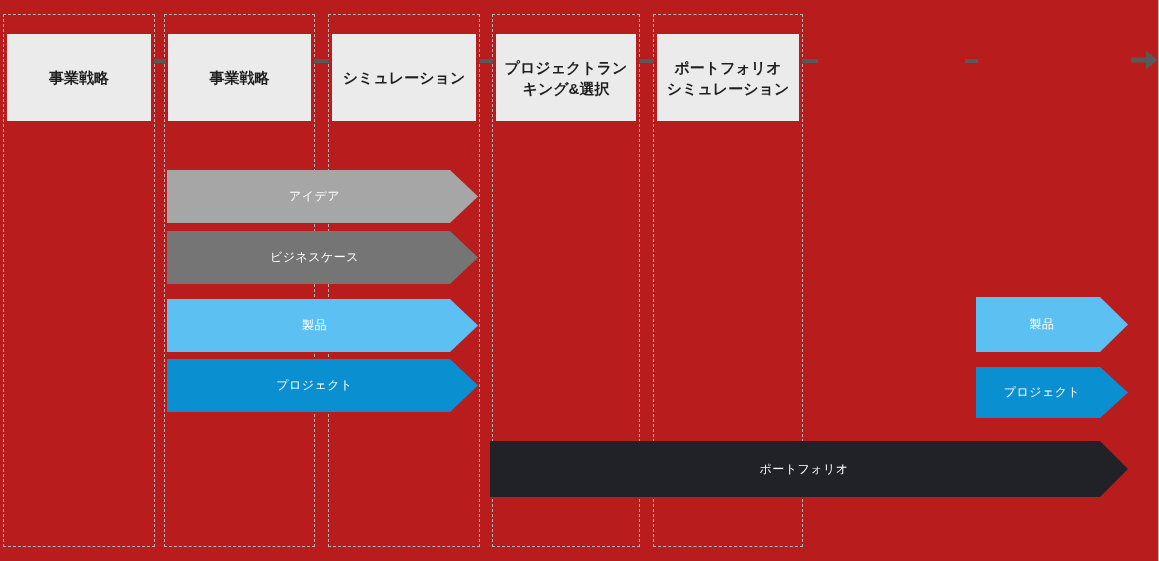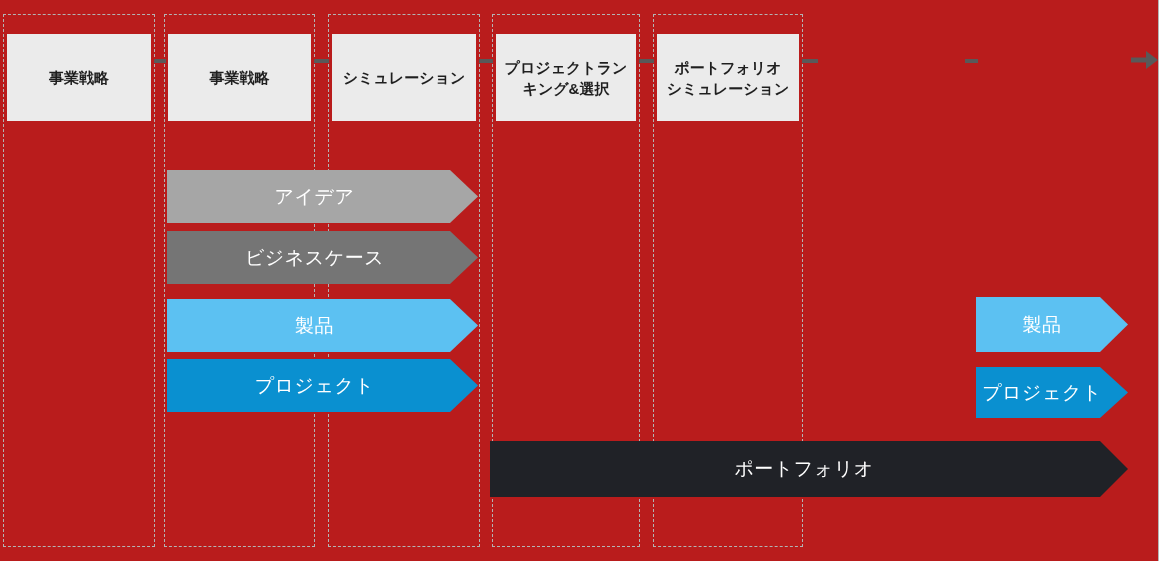--- a/index.html
+++ b/index.html
@@ -30,21 +30,21 @@
     white-space:pre-line;
   }
   .connector{
     position:absolute;
     top:59px;height:4px;
     background:#595959;
   }
   .chev{
     position:absolute;
     display:flex;align-items:center;justify-content:center;
-    color:#ffffff;font-size:19px;
+    color:#ffffff;font-size:12px;
     clip-path:polygon(0 0, calc(100% - 28px) 0, 100% 50%, calc(100% - 28px) 100%, 0 100%);
     box-sizing:border-box;
     padding-right:16px;
     letter-spacing:0.5px;
   }
   .flow-arrow{
     position:absolute;
     left:1131px;top:51px;width:27px;height:18px;
     color:#595959;
   }

